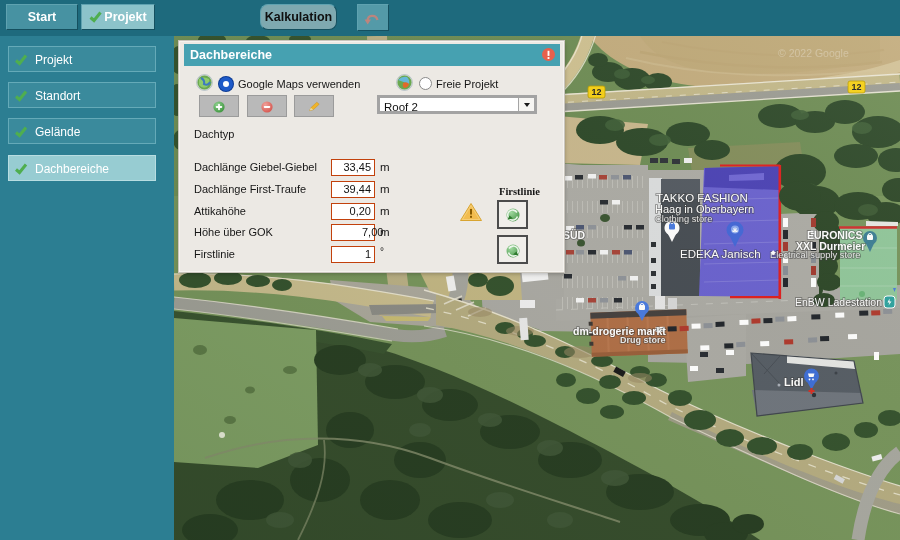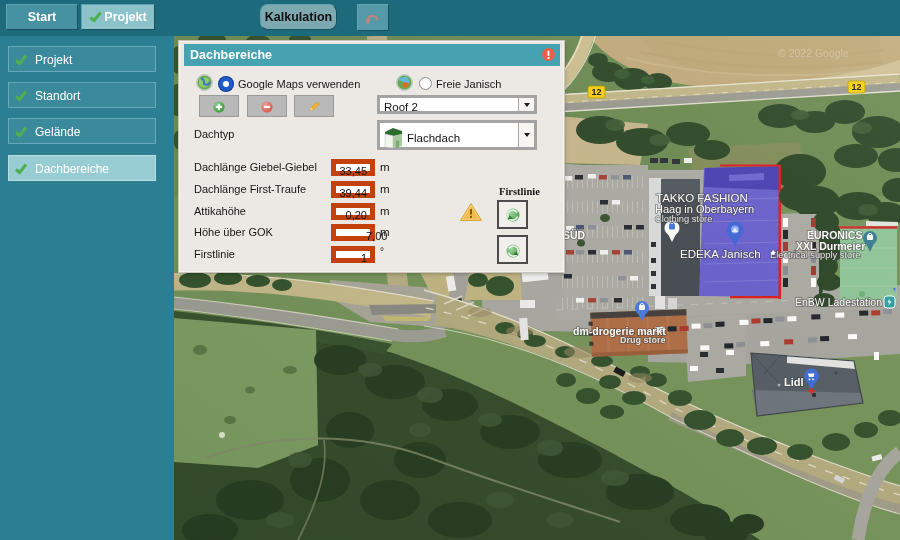--- a/index.html
+++ b/index.html
@@ -22,21 +22,21 @@
        background:#ece9e4;border:1px solid #f5f3ef;box-shadow:0 0 0 1px #c9c5bd, 1px 2px 4px rgba(0,0,0,.25);}
   #dlgtitle{position:absolute;left:4px;top:2px;width:376px;height:22px;background:#46a1b1;
        color:#fff;font-size:12.5px;font-weight:bold;line-height:22px;padding-left:6px;box-sizing:border-box;}
   .dtext{position:absolute;font-size:11px;color:#161616;white-space:nowrap;}
   .gbtn{position:absolute;width:40px;height:22px;background:#b9b9b9;border:1px solid #9b9b9b;
         box-sizing:border-box;text-align:center;}
   .combo{position:absolute;left:197px;width:160px;background:#fff;border:3px solid #a3a3a3;box-sizing:border-box;}
   .combo .arrow{position:absolute;right:0;top:0;bottom:0;width:15px;background:#f6f5f2;border-left:1px solid #a5a5a5;}
   .combo .arrow:after{content:"";position:absolute;left:4.5px;top:50%;margin-top:-2px;
         border-left:3.5px solid transparent;border-right:3.5px solid transparent;border-top:4.5px solid #1a1a1a;}
-  .inbox{position:absolute;left:151px;width:44px;height:17px;background:#fff;border:5px solid #c2410c;
+  .inbox{position:absolute;left:151px;width:44px;height:17px;background:#fff;border:1px solid #c2410c;
         box-sizing:border-box;font-size:11px;color:#111;text-align:right;padding:1px 3px 0 0;}
   .unit{position:absolute;left:200px;font-size:11.5px;color:#161616;}
   .fbtn{position:absolute;left:317px;width:31px;height:29px;background:#f0eeea;border:2px solid #4c4c4c;box-sizing:border-box;}
   .radio{position:absolute;width:13px;height:13px;border-radius:50%;box-sizing:border-box;}
 </style>
 </head>
 <body>
 <div id="mapwrap">
 <svg width="900" height="540" viewBox="0 0 900 540">
   <rect x="0" y="0" width="900" height="540" fill="#78955d"></rect>
@@ -572,21 +572,21 @@
   </svg>
   <div class="radio" style="left:39px;top:35px;width:14px;height:14px;background:#fff;border:4px solid #1e5ac8;box-shadow:0 0 0 1px #0c3a94;"></div>
   <div class="dtext" style="left:58px;top:36px;">Google Maps verwenden</div>
   <svg width="17" height="17" style="position:absolute;left:216px;top:32px" viewBox="0 0 17 17">
     <circle cx="8.5" cy="8.5" r="8" fill="#cfd8cf" stroke="#9ab" stroke-width="0.5"></circle>
     <circle cx="8.5" cy="8.5" r="7" fill="#6aa84f"></circle>
     <path d="M2 6 Q6 2 11 3 Q14 6 13 10 Z" fill="#67b8d8"></path>
     <path d="M7 9 Q11 7 13 10 Q12 14 8 14 Q6 12 7 9Z" fill="#e06a2b"></path>
   </svg>
   <div class="radio" style="left:239px;top:35px;background:#fff;border:1.5px solid #8a8a8a;"></div>
-  <div class="dtext" style="left:256px;top:36px;">Freie Janisch</div>
+  <div class="dtext" style="left:256px;top:36px;">Freie Projekt</div>
 
   <div class="gbtn" style="left:19px;top:53px;"><svg width="12" height="12" style="margin-top:5px" viewBox="0 0 15 15">
         <defs>
           <radialGradient id="gg" cx="0.35" cy="0.3" r="0.9">
             <stop offset="0" stop-color="#8fd08f"></stop>
             <stop offset="1" stop-color="#2e8a2e"></stop>
           </radialGradient>
         </defs>
         <circle cx="7.5" cy="7.5" r="7" fill="url(#gg)"></circle>
         <rect x="6.4" y="3.4" width="2.2" height="8.2" rx="1" fill="#fff"></rect>
@@ -605,30 +605,20 @@
   <div class="gbtn" style="left:114px;top:53px;"><svg width="14" height="12" style="margin-top:5px" viewBox="0 0 17 15">
         <path d="M3 12 L4.5 8.5 L12 1.5 L15 4 L7.5 11 Z" fill="#f0b429" stroke="#c89018" stroke-width="0.6"></path>
         <path d="M3 12 L4.5 8.5 L7.5 11 Z" fill="#e8d9a0"></path>
       </svg></div>
 
   <div class="combo" style="top:53px;height:19px;">
     <div style="font-size:11.5px;color:#111;padding:3px 0 0 4px;">Roof 2</div>
     <div class="arrow"></div>
   </div>
   <div class="dtext" style="left:14px;top:86px;">Dachtyp</div>
-  <div class="combo" style="top:78px;height:30px;">
-    <svg width="21" height="24" style="position:absolute;left:3px;top:3px" viewBox="0 0 21 24">
-      <path d="M2 6 L10 2 L19 5 L19 8 L11 10 L2 8 Z" fill="#2e6b2e"></path>
-      <path d="M2 8 L10 10 L10 22 L2 21 Z" fill="#f4f4f0" stroke="#bbb" stroke-width="0.5"></path>
-      <path d="M10 10 L19 8 L19 20 L10 22 Z" fill="#a8c9a0"></path>
-      <path d="M13 22 L13 15 Q14.5 13.5 16 15 L16 21 Z" fill="#7ba873"></path>
-    </svg>
-    <div style="font-size:11.5px;color:#111;padding:9px 0 0 27px;">Flachdach</div>
-    <div class="arrow"></div>
-  </div>
 
   <div class="dtext" style="left:14px;top:119px;">Dachlänge Giebel-Giebel</div>
   <div class="inbox" style="top:117px;">33,45</div>
     <div class="unit" style="top:119px;">m</div>
   <div class="dtext" style="left:14px;top:141px;">Dachlänge First-Traufe</div>
   <div class="inbox" style="top:139px;">39,44</div>
     <div class="unit" style="top:141px;">m</div>
   <div class="dtext" style="left:14px;top:163px;">Attikahöhe</div>
   <div class="inbox" style="top:161px;">0,20</div>
     <div class="unit" style="top:163px;">m</div>

